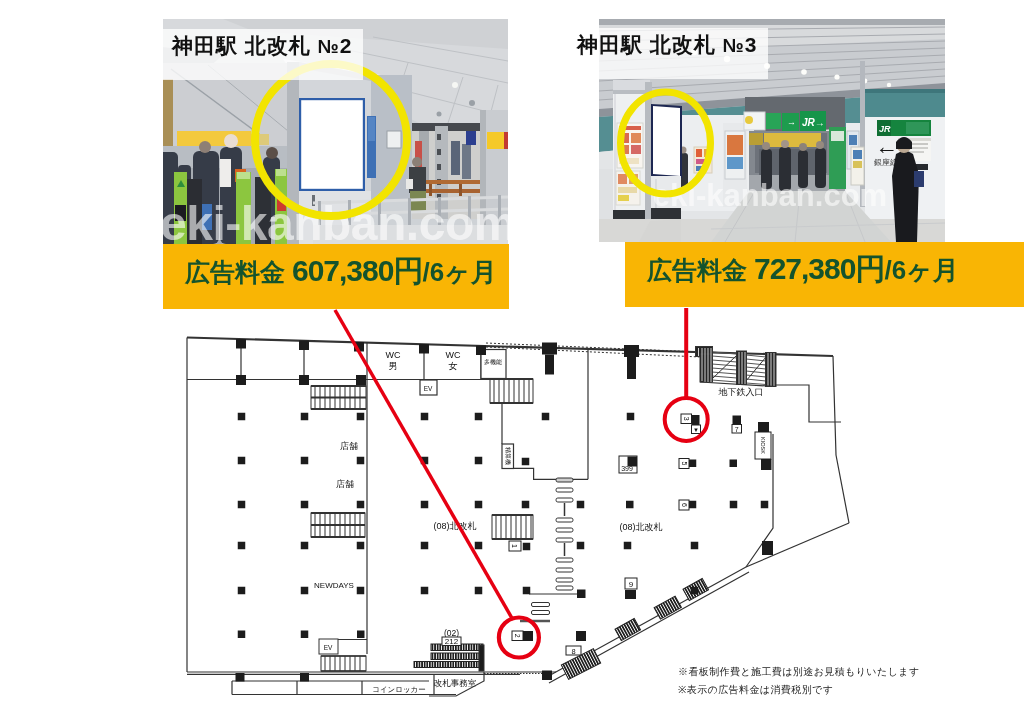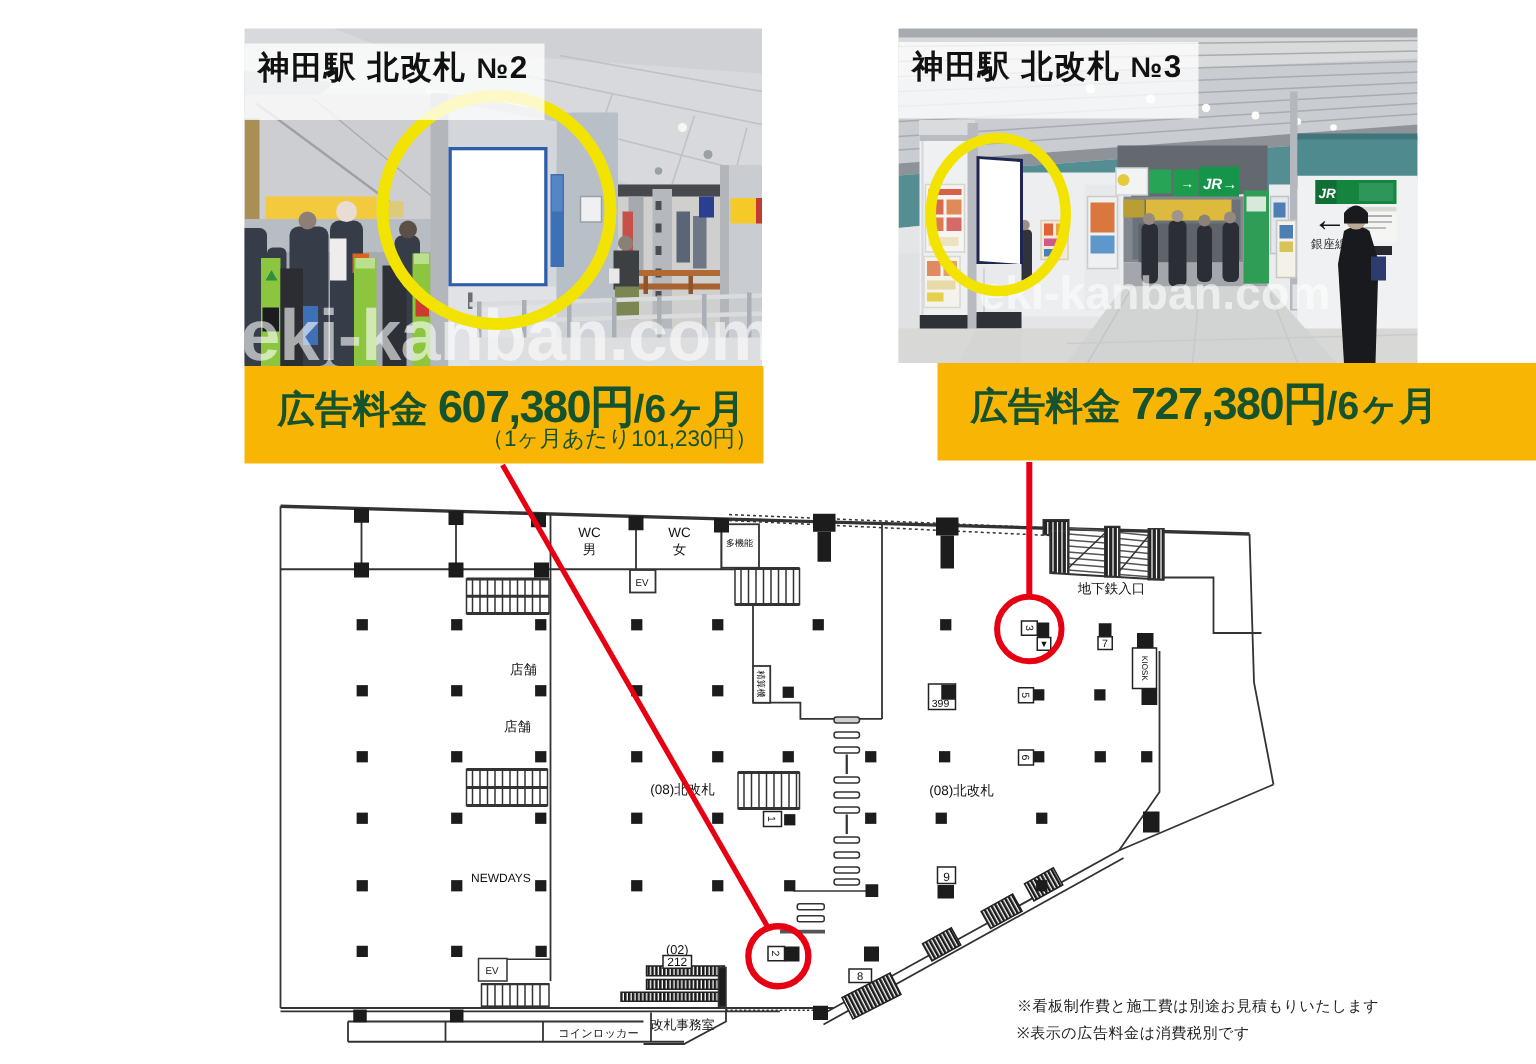--- a/index.html
+++ b/index.html
@@ -134,21 +134,20 @@
 
 <text x="175" y="221" font-size="48" font-weight="bold" fill="#ffffff" opacity="0.60" text-anchor="middle" font-family="Liberation Sans, sans-serif" letter-spacing="-0.5">eki-kanban.com</text>
 
 <circle cx="168" cy="121" r="76" fill="none" stroke="#f2e400" stroke-width="8"></circle>
 </svg>
 </div>
 <div class="label" style="left:163px;top:29px;">神田駅 北改札 <span style="font-size:19px;">№</span>2</div>
 
 <div class="banner" style="left:163px;top:244px;width:346px;height:65px;">
   <div class="b1" style="position:absolute;left:22px;top:7px;">広告料金 <span style="font-size:30px;letter-spacing:-1px;">607,380円</span><span style="font-size:26px;">/6ヶ月</span></div>
-  <div class="b2" style="position:absolute;right:4px;top:39px;">（1ヶ月あたり101,230円）</div>
 </div>
 
 <div class="abs" style="left:599px;top:19px;width:346px;height:223px;">
 <svg width="346" height="223" viewBox="0 0 346 223">
 <rect x="0" y="0" width="346" height="223" fill="#d3d5d8"></rect>
 
 <polygon points="0,0 346,0 346,64 0,90" fill="#c9ccd0"></polygon>
 <polygon points="0,0 346,0 346,20 0,34" fill="#d8dadc"></polygon>
 <g stroke="#a8abb0" stroke-width="1">
 <line x1="0" y1="12" x2="346" y2="8"></line>
@@ -292,21 +291,21 @@
 </g>
 <circle cx="305" cy="127" r="7" fill="#bba893"></circle>
 <path d="M297 123 q8 -10 16 0 l0 7 -16 0 z" fill="#191a1e"></path>
 <rect x="315" y="152" width="10" height="16" fill="#2c3c6e"></rect>
 
 <text x="171" y="187" font-size="31" font-weight="bold" fill="#ffffff" opacity="0.58" text-anchor="middle" font-family="Liberation Sans, sans-serif">eki-kanban.com</text>
 
 <ellipse cx="66.5" cy="124" rx="45" ry="51" fill="none" stroke="#f2e400" stroke-width="7"></ellipse>
 </svg>
 </div>
-<div class="label" style="left:599px;top:28px;">神田駅 北改札 <span style="font-size:19px;">№</span>3</div>
+<div class="label" style="left:568px;top:28px;">神田駅 北改札 <span style="font-size:19px;">№</span>3</div>
 
 <div class="banner" style="left:625px;top:242px;width:416px;height:65px;">
   <div class="b1" style="position:absolute;left:22px;top:7px;">広告料金 <span style="font-size:30px;letter-spacing:-1px;">727,380円</span><span style="font-size:26px;">/6ヶ月</span></div>
 </div>
 
 <div class="abs" style="left:0px;top:0px;width:1024px;height:709px;pointer-events:none;">
 <svg width="1024" height="709" viewBox="0 0 1024 709" id="plan">
 <defs>
 <pattern id="hv" width="2.6" height="2.6" patternUnits="userSpaceOnUse">
   <rect width="2.6" height="2.6" fill="#ffffff"></rect>

